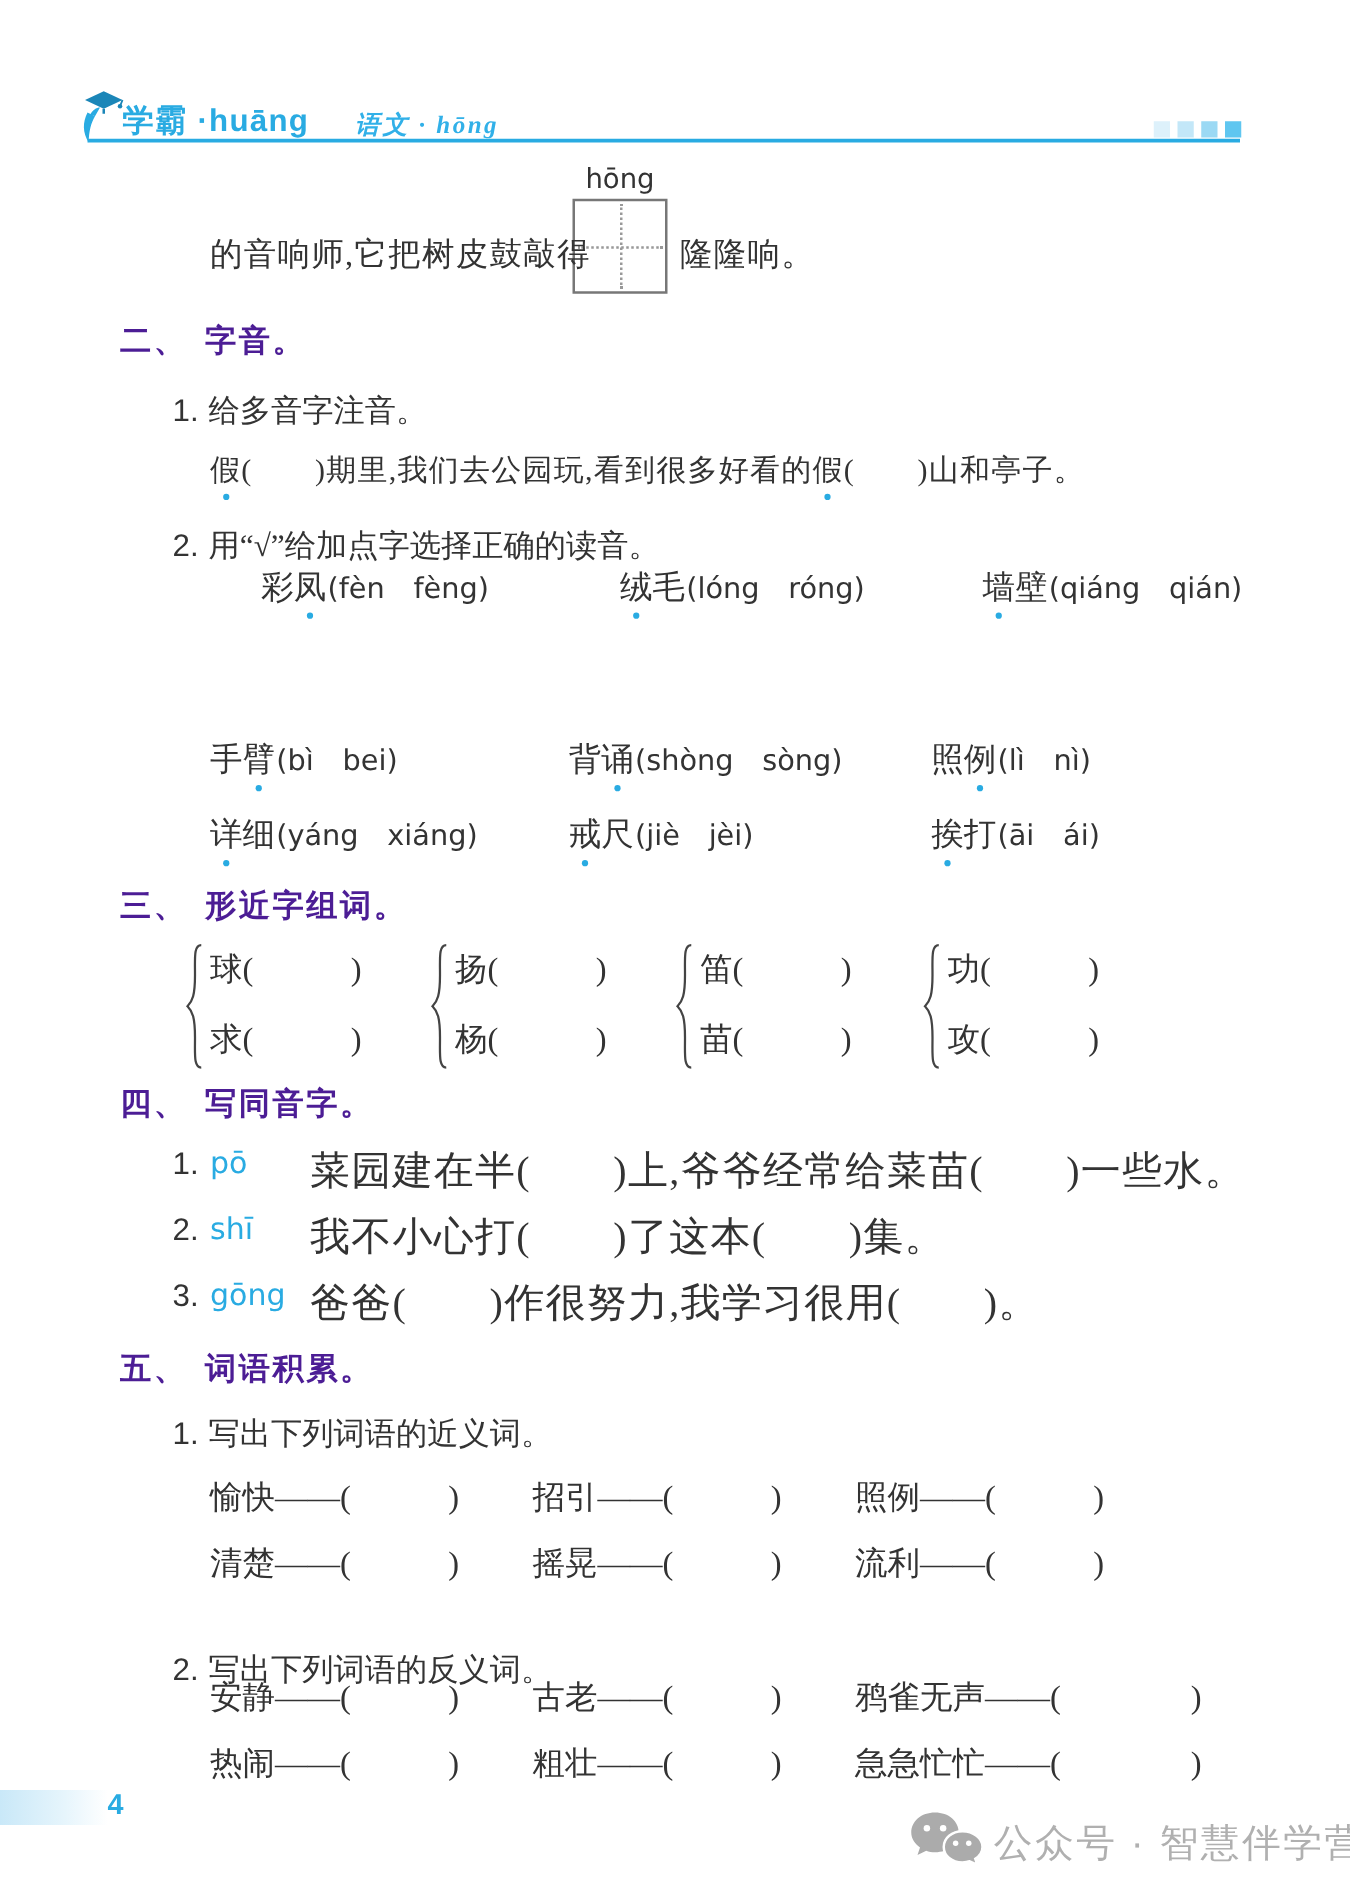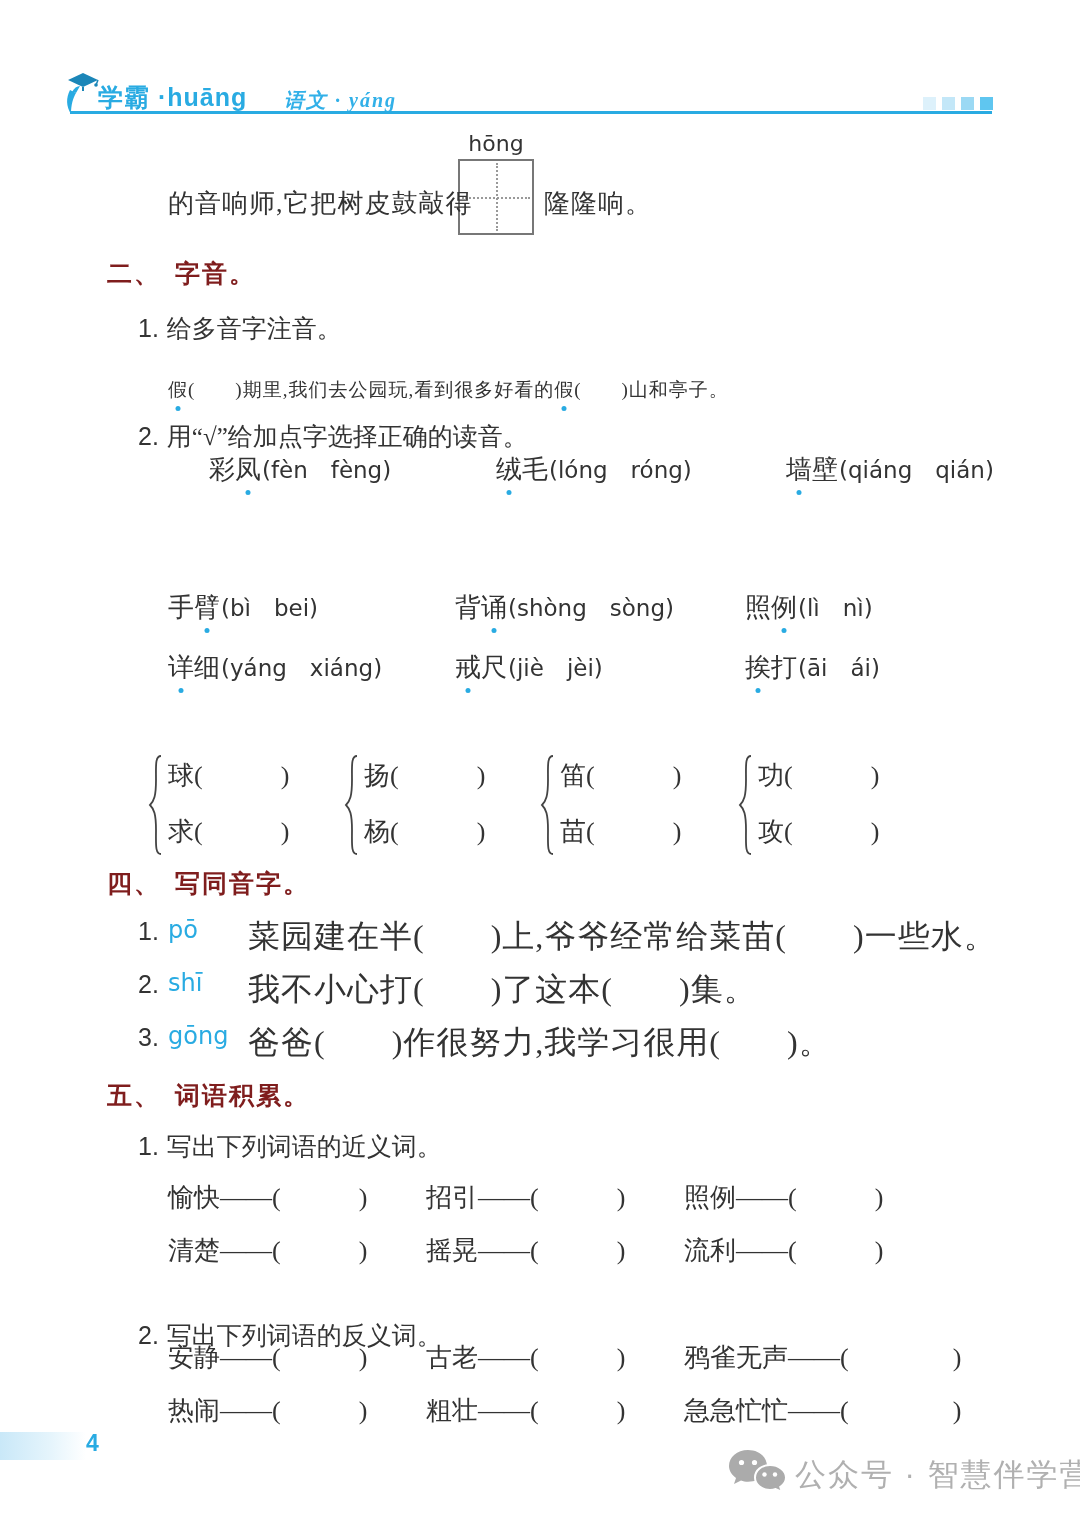--- a/index.html
+++ b/index.html
@@ -22,35 +22,35 @@
   
   .pinyin-top { left:458px; top:131px; width:76px; text-align:center; font:400 22px/1.2 "DejaVu Sans",sans-serif; color:#333; }
   .tianzige { position:absolute; left:458px; top:159px; width:76px; height:76px; border:2px solid #777; background:#fff; }
   .tianzige .v { position:absolute; left:50%; top:2px; bottom:2px; border-left:2px dotted #999; }
   .tianzige .h { position:absolute; top:50%; left:2px; right:2px; border-top:2px dotted #999; }
   .zhline { font-size:26px; letter-spacing:1px; color:#333; }
   .intro-before { left:168px; top:186px; }
   .intro-after { left:544px; top:186px; }
 
   
-  .shead { left:107px; font:bold 25px/1.2 "Liberation Sans","DejaVu Sans",sans-serif; color:#7f1d1d; letter-spacing:2px; }
+  .shead { left:96px; font:bold 25px/1.2 "Liberation Sans","DejaVu Sans",sans-serif; color:#4c1d95; letter-spacing:2px; }
   .shead .ttl { margin-left:14px; }
   .h2{ top:258px; } .h3{ top:710px; } .h4{ top:868px; } .h5{ top:1080px; }
 
   
   .item { left:138px; font-size:25px; }
   .item .no { font-family:"Liberation Sans","DejaVu Sans",sans-serif; margin-right:8px; }
   .i21{ top:312px; } .i22{ top:420px; } .i51{ top:1130px; } .i52{ top:1319px; }
 
   
   .dotchar { position:relative; display:inline-block; }
   .dotchar::after { content:""; position:absolute; left:50%; bottom:-8px; transform:translateX(-50%);
     width:5px; height:5px; border-radius:50%; background:#29abe2; }
 
-  .duoyin { left:168px; top:377px; font-size:19px; letter-spacing:1px; }
+  .duoyin { left:168px; top:360px; font-size:24px; letter-spacing:1px; }
 
   
   .pronrow { left:0; width:1080px; height:40px; }
   .pr1{ top:452px;margin-left:41px; } .pr2{ top:533px; } .pr3{ top:590px; } .pr4{ top:650px; }
   .cell { position:absolute; top:0; white-space:nowrap; font-size:26px; }
   .c1{ left:168px; } .c2{ left:455px; } .c3{ left:745px; }
   .py { font-family:"DejaVu Sans","Liberation Sans",sans-serif; font-size:23px; margin-left:1px; }
 
   
   .bracegrp { position:absolute; top:752px; height:110px; }
@@ -85,21 +85,21 @@
 
   <svg class="abs" style="left:62px; top:70px;" width="38" height="46" viewBox="0 0 38 46">
     <path d="M8 20 C4 28 4 36 9 44 C9 35 11 28 14 23 Z" fill="#29abe2"></path>
     <path d="M10 22 C12 18 15 16 18 16 L14 23 C12 22 11 22 10 22 Z" fill="#29abe2"></path>
     <polygon points="6,10 21,3 36,10 21,17" fill="#1b86b8"></polygon>
     <path d="M21 17 l0 4" stroke="#1b86b8" stroke-width="2"></path>
     <circle cx="34" cy="15" r="1.8" fill="#1b86b8"></circle>
     <path d="M36 10 L34 15" stroke="#1b86b8" stroke-width="1.5" fill="none"></path>
   </svg>
   <div class="abs brand">学霸 ·huāng</div>
-  <div class="abs subject">语文 · yáng</div>
+  <div class="abs subject">语文 · hōng</div>
   <div class="abs hdr-rule"></div>
   <span class="sq sq1"></span>
   <span class="sq sq2"></span>
   <span class="sq sq3"></span>
   <span class="sq sq4"></span>
 
   <div class="abs pinyin-top">hōng</div>
   <div class="tianzige">
     <span class="v"></span>
     <span class="h"></span>
@@ -124,20 +124,21 @@
     <div class="cell c1"><span>手</span><span class="dotchar">臂</span><span></span><span class="py">(bì　bei)</span></div>
     <div class="cell c2"><span>背</span><span class="dotchar">诵</span><span></span><span class="py">(shòng　sòng)</span></div>
     <div class="cell c3"><span>照</span><span class="dotchar">例</span><span></span><span class="py">(lì　nì)</span></div>
   </div>
   <div class="abs pronrow pr4">
     <div class="cell c1"><span></span><span class="dotchar">详</span><span>细</span><span class="py">(yáng　xiáng)</span></div>
     <div class="cell c2"><span></span><span class="dotchar">戒</span><span>尺</span><span class="py">(jiè　jèi)</span></div>
     <div class="cell c3"><span></span><span class="dotchar">挨</span><span>打</span><span class="py">(āi　ái)</span></div>
   </div>
 
+  <div class="abs shead h3"><span>三、</span><span class="ttl">形近字组词。</span></div>
 
   <div class="bracegrp bg1">
     <svg width="16" height="102" viewBox="0 0 16 102">
         <path d="M13 2 C7 2 8 12 8 26 C8 42 6 47 2 51 C6 55 8 60 8 76 C8 90 7 100 13 100" fill="none" stroke="#444" stroke-width="1.8"></path>
       </svg>
     <div class="bl bl1">球(　　　)</div>
     <div class="bl bl2">求(　　　)</div>
   </div>
   <div class="bracegrp bg2">
     <svg width="16" height="102" viewBox="0 0 16 102">

